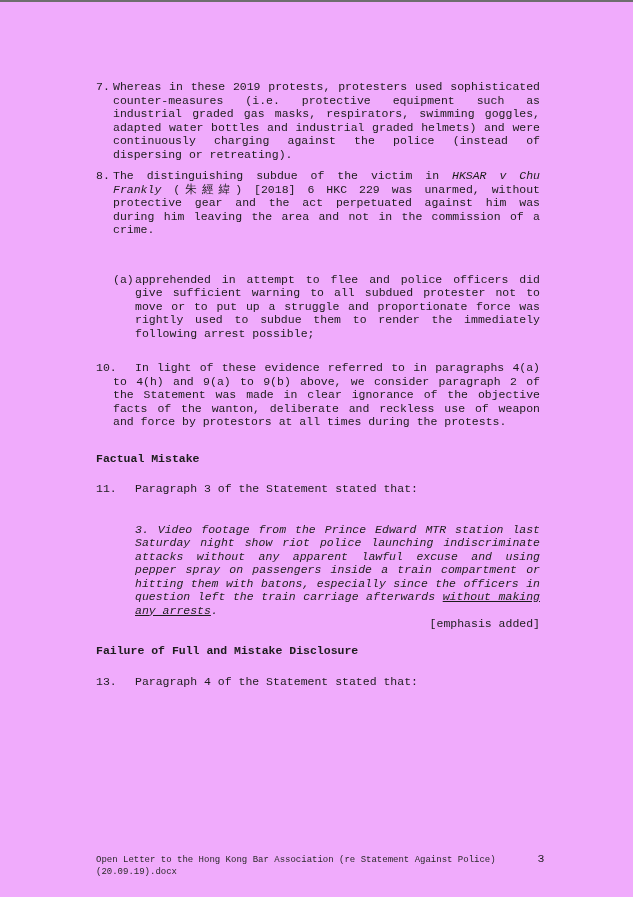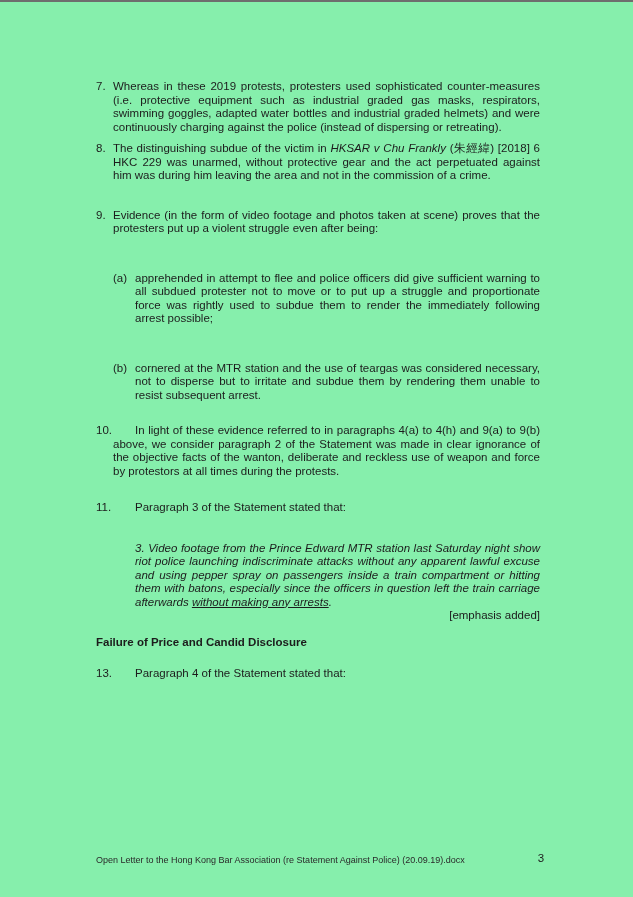--- a/index.html
+++ b/index.html
@@ -1,22 +1,22 @@
 <!DOCTYPE html>
 <html><head>
 <meta charset="utf-8">
 <style>
   html,body{margin:0;padding:0;background:#fff;}
   .page{
     position:relative;
     width:633px;height:897px;
-    background:#86efac;
+    background:#f0abfc;
     border-top:2px solid #6e6e6e;
     box-sizing:border-box;
-    font-family:Liberation Sans, sans-serif;
+    font-family:Liberation Mono, monospace;
     font-size:11.5px;
     line-height:13.5px;
     color:#1c1c1c;
     overflow:hidden;
   }
   .content{padding:78px 93px 0 96px;}
   p{margin:0;text-align:justify;}
   
   .li1{padding-left:17px;text-indent:-17px;}
   .li1 .num{display:inline-block;width:17px;text-indent:0;}
@@ -47,36 +47,35 @@
 </head>
 <body>
 
 <div class="page">
   <div class="content">
 
     <p class="li1 mb8"><span class="num">7.</span><span>Whereas in these 2019 protests, protesters used sophisticated counter-measures (i.e. protective equipment such as industrial graded gas masks, respirators, swimming goggles, adapted water bottles and industrial graded helmets) and were continuously charging against the police (instead of dispersing or retreating).</span></p>
 
     <p class="li1 mb26"><span class="num">8.</span><span>The distinguishing subdue of the victim in </span><i>HKSAR v Chu Frankly</i><span> (朱經緯) [2018] 6 HKC 229 was unarmed, without protective gear and the act perpetuated against him was during him leaving the area and not in the commission of a crime.</span></p>
 
-    <p class="li1 mb17"><span class="num">9.</span><span>Evidence (in the form of video footage and photos taken at scene) proves that the protesters put up a violent struggle even after being:</span></p>
 
     <p class="lia mb21"><span class="marker">(a)</span><span>apprehended in attempt to flee and police officers did give sufficient warning to all subdued protester not to move or to put up a struggle and proportionate force was rightly used to subdue them to render the immediately following arrest possible;</span></p>
 
-    <p class="lia mb22"><span class="marker">(b)</span><span>cornered at the MTR station and the use of teargas was considered necessary, not to disperse but to irritate and subdue them by rendering them unable to resist subsequent arrest.</span></p>
 
     <p class="li2 mb23"><span class="num">10.</span><span>In light of these evidence referred to in paragraphs 4(a) to 4(h) and 9(a) to 9(b) above, we consider paragraph 2 of the Statement was made in clear ignorance of the objective facts of the wanton, deliberate and reckless use of weapon and force by protestors at all times during the protests.</span></p>
 
+    <p class="heading mb17">Factual Mistake</p>
 
     <p class="li2 mb14"><span class="num">11.</span><span>Paragraph 3 of the Statement stated that:</span></p>
 
     <p class="quote"><span>3. Video footage from the Prince Edward MTR station last Saturday night show riot police launching indiscriminate attacks without any apparent lawful excuse and using pepper spray on passengers inside a train compartment or hitting them with batons, especially since the officers in question left the train carriage afterwards </span><span class="ul">without making any arrests</span><span>.</span></p>
     <p class="emphasis-note mb13">[emphasis added]</p>
 
 
-    <p class="heading mb18">Failure of Price and Candid Disclosure</p>
+    <p class="heading mb18">Failure of Full and Mistake Disclosure</p>
 
     <p class="li2"><span class="num">13.</span><span>Paragraph 4 of the Statement stated that:</span></p>
 
   </div>
 
   <div class="footer">Open Letter to the Hong Kong Bar Association (re Statement Against Police) (20.09.19).docx</div>
   <div class="page-number">3</div>
 </div>
 
 </body></html>

